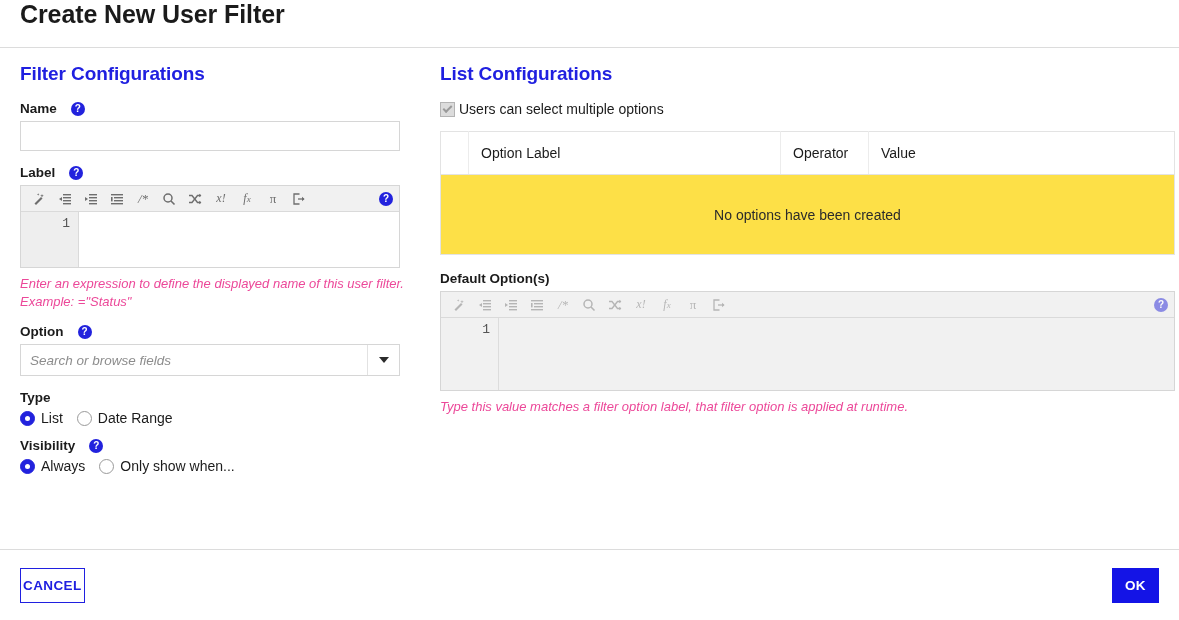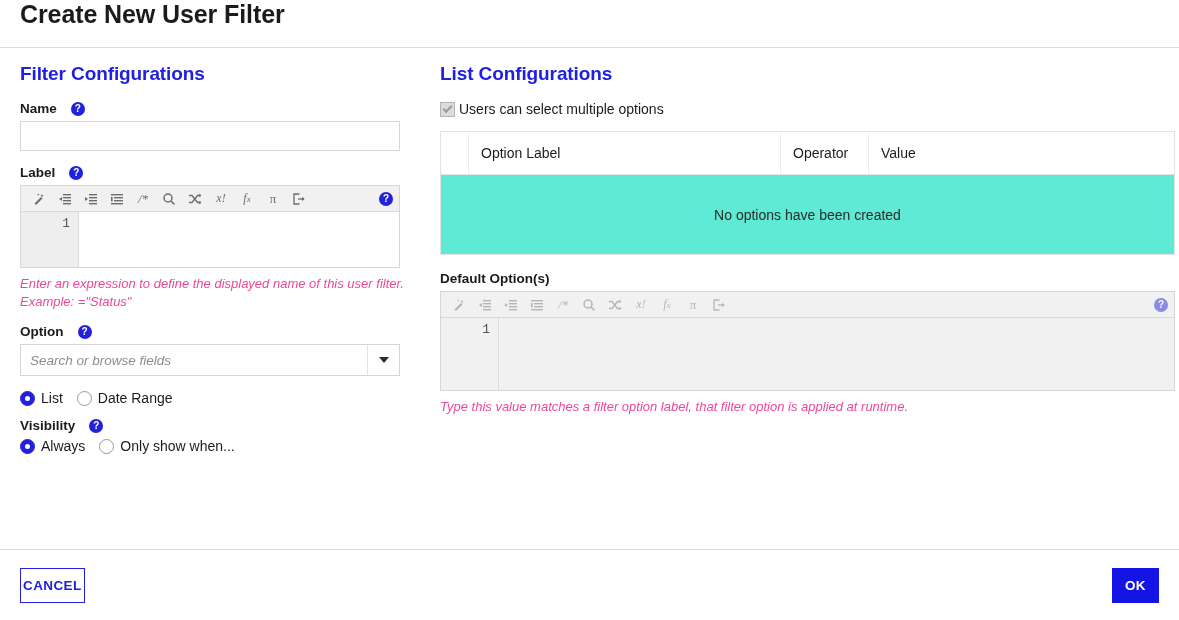--- a/index.html
+++ b/index.html
@@ -199,21 +199,21 @@
     border-bottom: 2px solid #9a9a9a;
     transform: rotate(-45deg) translate(1px,-1px);
   }
   .check-label { font-size:14px; color:#1b1b1b; }
 
   
   .opt-table {
     width: 735px;
     border: 1px solid #e3e3e3;
     border-collapse: collapse;
-    background: #5eead4;
+    background: #fde047;
     margin-bottom: 16px;
   }
   .opt-table th {
     font-size: 14px;
     font-weight: normal;
     color: #1b1b1b;
     text-align: left;
     padding: 13px 12px;
     border-bottom: 1px solid #e3e3e3;
     border-right: 1px solid #ececec;
@@ -377,20 +377,23 @@
         </div>
         <div class="combo">
           <input class="combo-input" type="text" value="" placeholder="Search or browse fields" style="">
           <div class="combo-arrow">
             <span class="caret"></span>
           </div>
         </div>
       </div>
 
       <div class="group" style="margin-bottom:12px;">
+        <div class="field-label">
+          <span>Type</span>
+        </div>
         <div class="radio-row">
           <label class="radio-opt">
             <span class="radio checked"></span>
             <span>List</span>
           </label>
           <label class="radio-opt">
             <span class="radio"></span>
             <span>Date Range</span>
           </label>
         </div>

